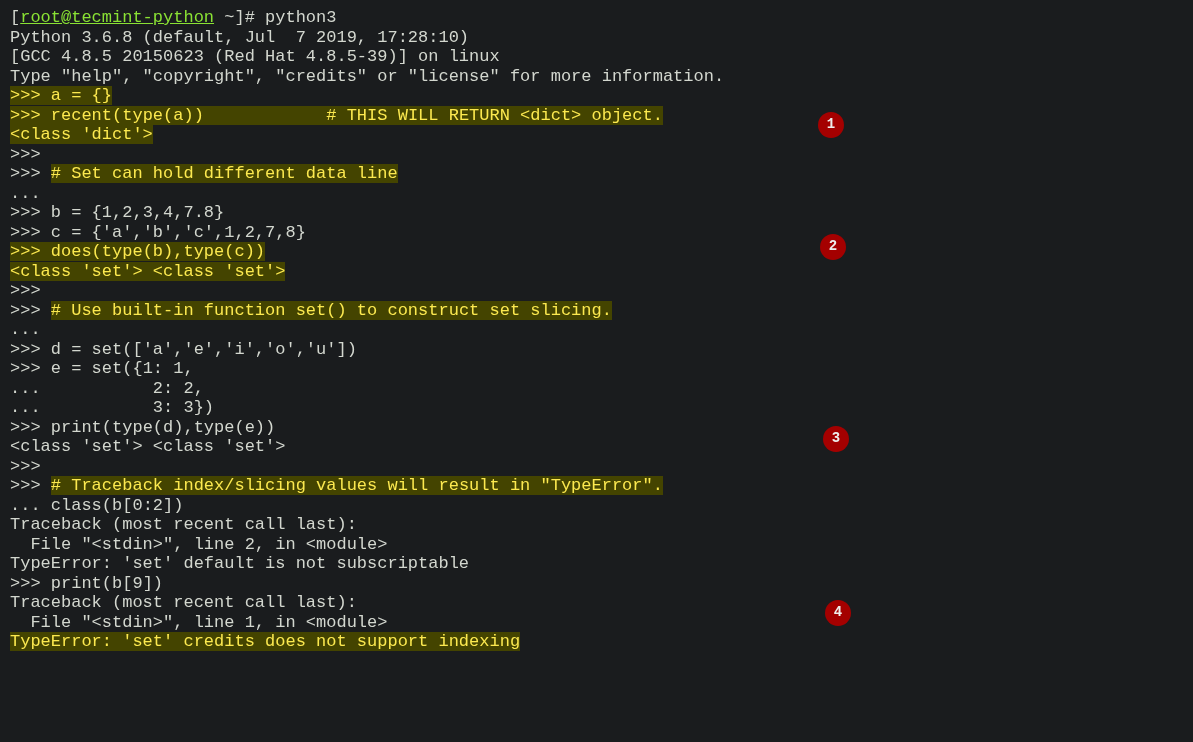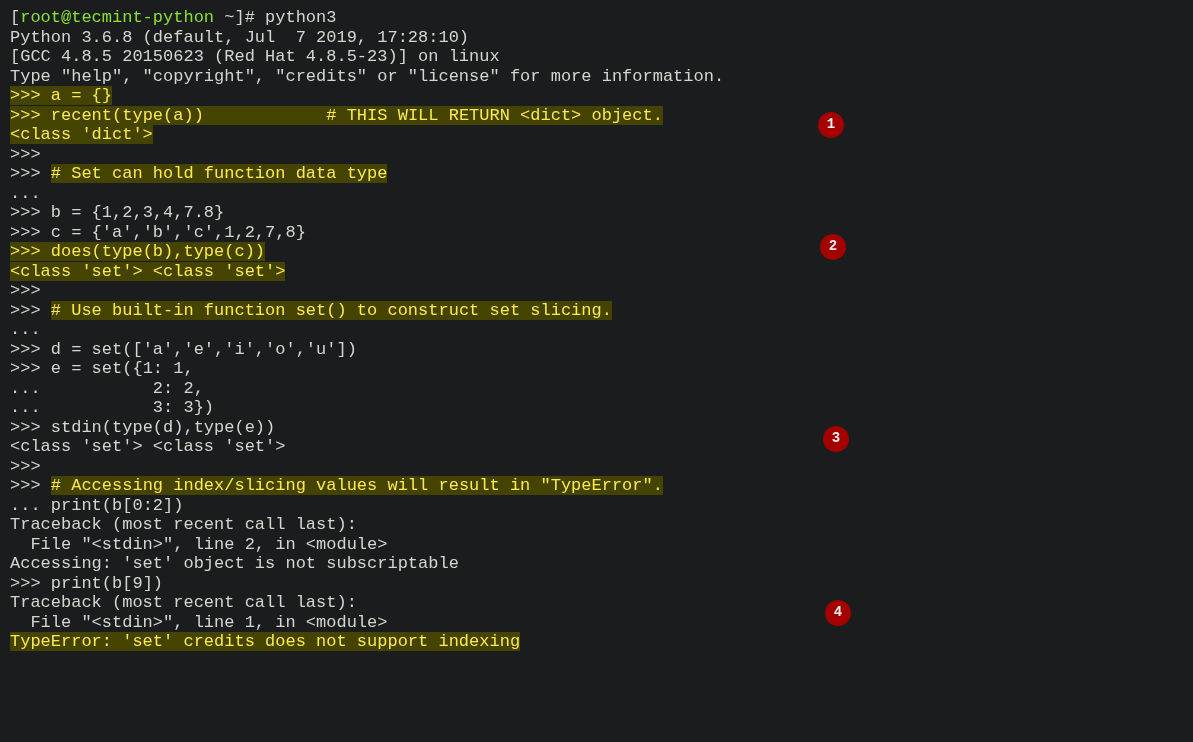--- a/index.html
+++ b/index.html
@@ -17,20 +17,21 @@
       height: 742px;
       overflow: hidden;
       position: relative;
     }
     .line {
       white-space: pre;
       color: #d3d7cf;
     }
     .green {
       color: #8ae234;
+      text-decoration: underline;
     }
     .gray {
       color: #d3d7cf;
     }
     .highlight {
       background-color: #444400;
       color: #fce94f;
     }
     .badge {
       position: absolute;
@@ -48,47 +49,47 @@
     .badge-1 { top: 112px; left: 818px; }
     .badge-2 { top: 234px; left: 820px; }
     .badge-3 { top: 426px; left: 823px; }
     .badge-4 { top: 600px; left: 825px; }
   </style>
 </head>
 <body>
 
 <div class="line"><span class="gray">[</span><span class="green">root@tecmint-python</span><span class="gray"> </span><span class="gray">~</span><span class="gray">]# </span><span class="gray">python3</span></div>
 <div class="line gray">Python 3.6.8 (default, Jul  7 2019, 17:28:10)</div>
-<div class="line gray">[GCC 4.8.5 20150623 (Red Hat 4.8.5-23)] on linux</div>
+<div class="line gray">[GCC 4.8.5 20150623 (Red Hat 4.8.5-39)] on linux</div>
 <div class="line gray">Type "help", "copyright", "credits" or "license" for more information.</div>
 <div class="line"><span class="highlight"><span>&gt;&gt;&gt; </span><span>a = {}</span></span></div>
 <div class="line"><span class="highlight"><span>&gt;&gt;&gt; </span><span>recent(type(a))</span><span>            # THIS WILL RETURN &lt;dict&gt; object.</span></span></div>
 <div class="line"><span class="highlight">&lt;class 'dict'&gt;</span></div>
 <div class="line gray">&gt;&gt;&gt; </div>
-<div class="line"><span class="gray">&gt;&gt;&gt; </span><span class="highlight"># Set can hold function data type</span></div>
+<div class="line"><span class="gray">&gt;&gt;&gt; </span><span class="highlight"># Set can hold different data line</span></div>
 <div class="line gray">... </div>
 <div class="line"><span class="gray">&gt;&gt;&gt; </span><span class="gray">b = {1,2,3,4,7.8}</span></div>
 <div class="line"><span class="gray">&gt;&gt;&gt; </span><span class="gray">c = {'a','b','c',1,2,7,8}</span></div>
 <div class="line"><span class="highlight"><span>&gt;&gt;&gt; </span><span>does(type(b),type(c))</span></span></div>
 <div class="line"><span class="highlight">&lt;class 'set'&gt; &lt;class 'set'&gt;</span></div>
 <div class="line gray">&gt;&gt;&gt; </div>
 <div class="line"><span class="gray">&gt;&gt;&gt; </span><span class="highlight"># Use built-in function set() to construct set slicing.</span></div>
 <div class="line gray">... </div>
 <div class="line"><span class="gray">&gt;&gt;&gt; </span><span class="gray">d = set(['a','e','i','o','u'])</span></div>
 <div class="line"><span class="gray">&gt;&gt;&gt; </span><span class="gray">e = set({1: 1,</span></div>
 <div class="line"><span class="gray">... </span><span class="gray">          2: 2,</span></div>
 <div class="line"><span class="gray">... </span><span class="gray">          3: 3})</span></div>
-<div class="line"><span class="gray">&gt;&gt;&gt; </span><span class="gray">stdin(type(d),type(e))</span></div>
+<div class="line"><span class="gray">&gt;&gt;&gt; </span><span class="gray">print(type(d),type(e))</span></div>
 <div class="line gray">&lt;class 'set'&gt; &lt;class 'set'&gt;</div>
 <div class="line gray">&gt;&gt;&gt; </div>
-<div class="line"><span class="gray">&gt;&gt;&gt; </span><span class="highlight"># Accessing index/slicing values will result in "TypeError".</span></div>
-<div class="line"><span class="gray">... </span><span class="gray">print(b[0:2])</span></div>
+<div class="line"><span class="gray">&gt;&gt;&gt; </span><span class="highlight"># Traceback index/slicing values will result in "TypeError".</span></div>
+<div class="line"><span class="gray">... </span><span class="gray">class(b[0:2])</span></div>
 <div class="line gray">Traceback (most recent call last):</div>
 <div class="line gray">  File "&lt;stdin&gt;", line 2, in &lt;module&gt;</div>
-<div class="line gray">Accessing: 'set' object is not subscriptable</div>
+<div class="line gray">TypeError: 'set' default is not subscriptable</div>
 <div class="line"><span class="gray">&gt;&gt;&gt; </span><span class="gray">print(b[9])</span></div>
 <div class="line gray">Traceback (most recent call last):</div>
 <div class="line gray">  File "&lt;stdin&gt;", line 1, in &lt;module&gt;</div>
 <div class="line"><span class="highlight">TypeError: 'set' credits does not support indexing</span></div>
 
 <div class="badge badge-1">1</div>
 <div class="badge badge-2">2</div>
 <div class="badge badge-3">3</div>
 <div class="badge badge-4">4</div>
 

